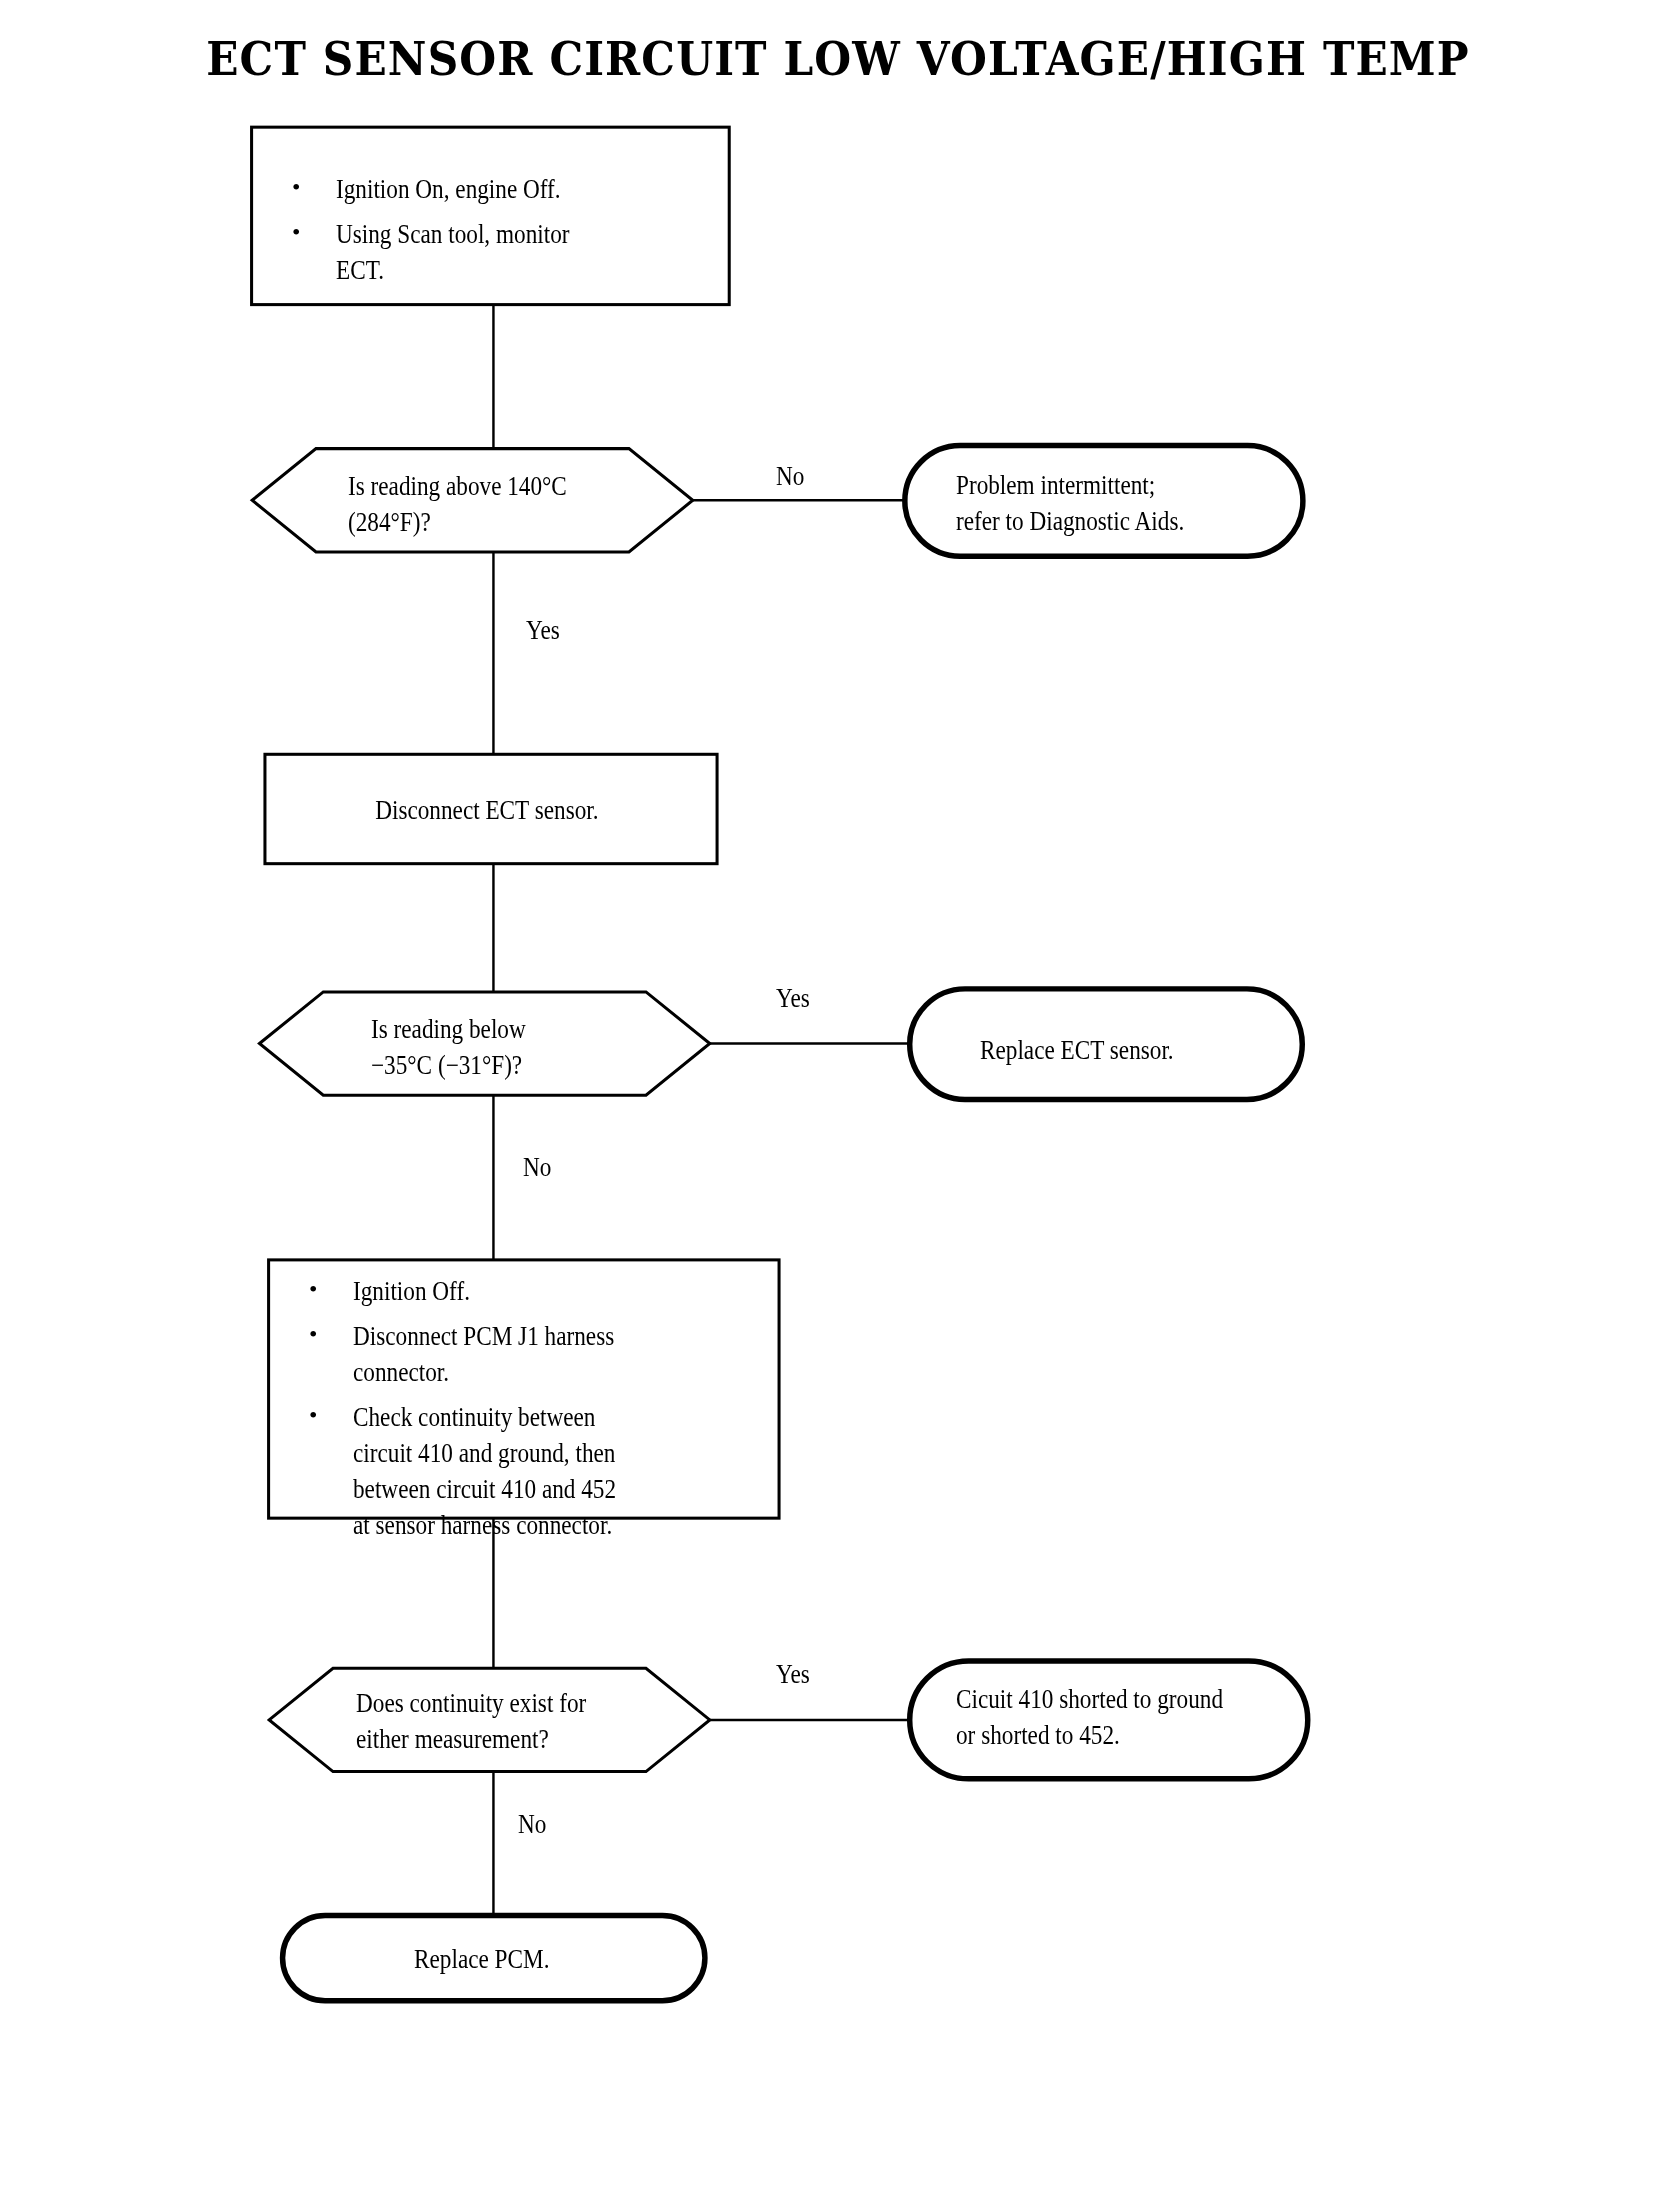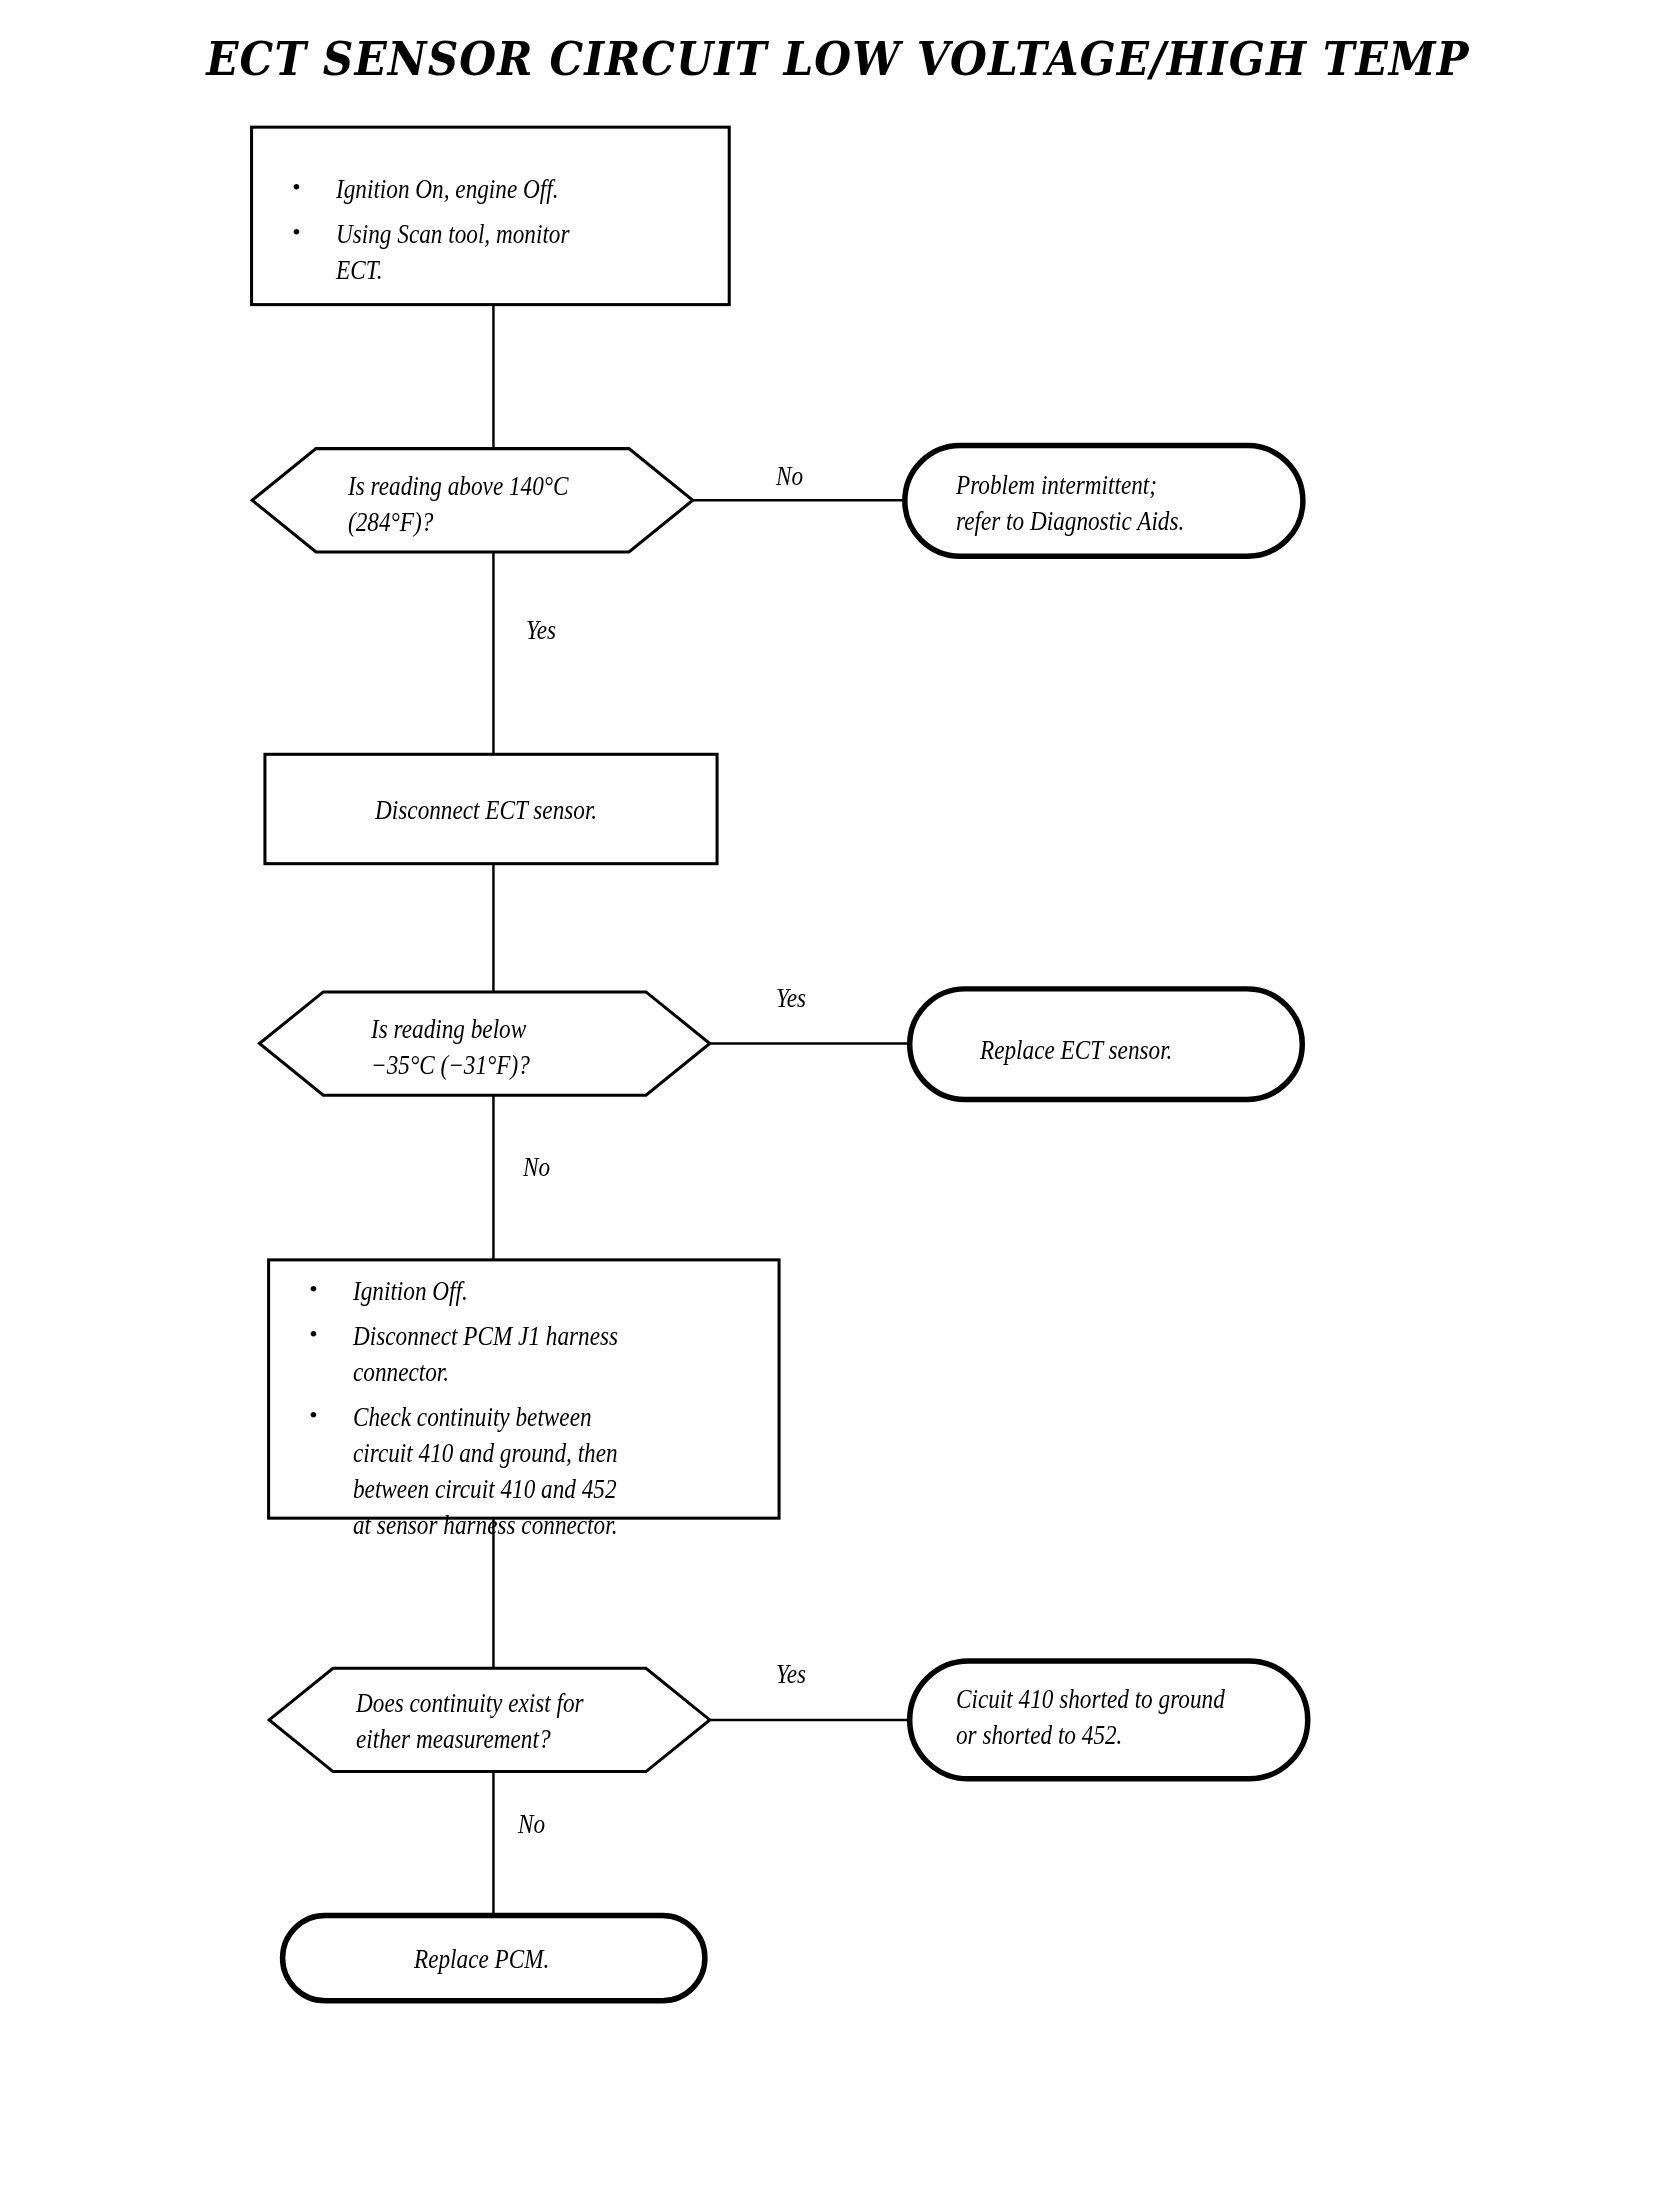--- a/index.html
+++ b/index.html
@@ -8,21 +8,20 @@
     background: #ffffff;
   }
   #page {
     position: relative;
     width: 1676px;
     height: 2205px;
     background: #ffffff;
     overflow: hidden;
     font-family: "Liberation Serif", "DejaVu Serif", serif;
     color: #000000;
-    font-style: italic;
   }
   #edges {
     position: absolute;
     left: 0;
     top: 0;
     width: 1676px;
     height: 2205px;
   }
 
   .title {

